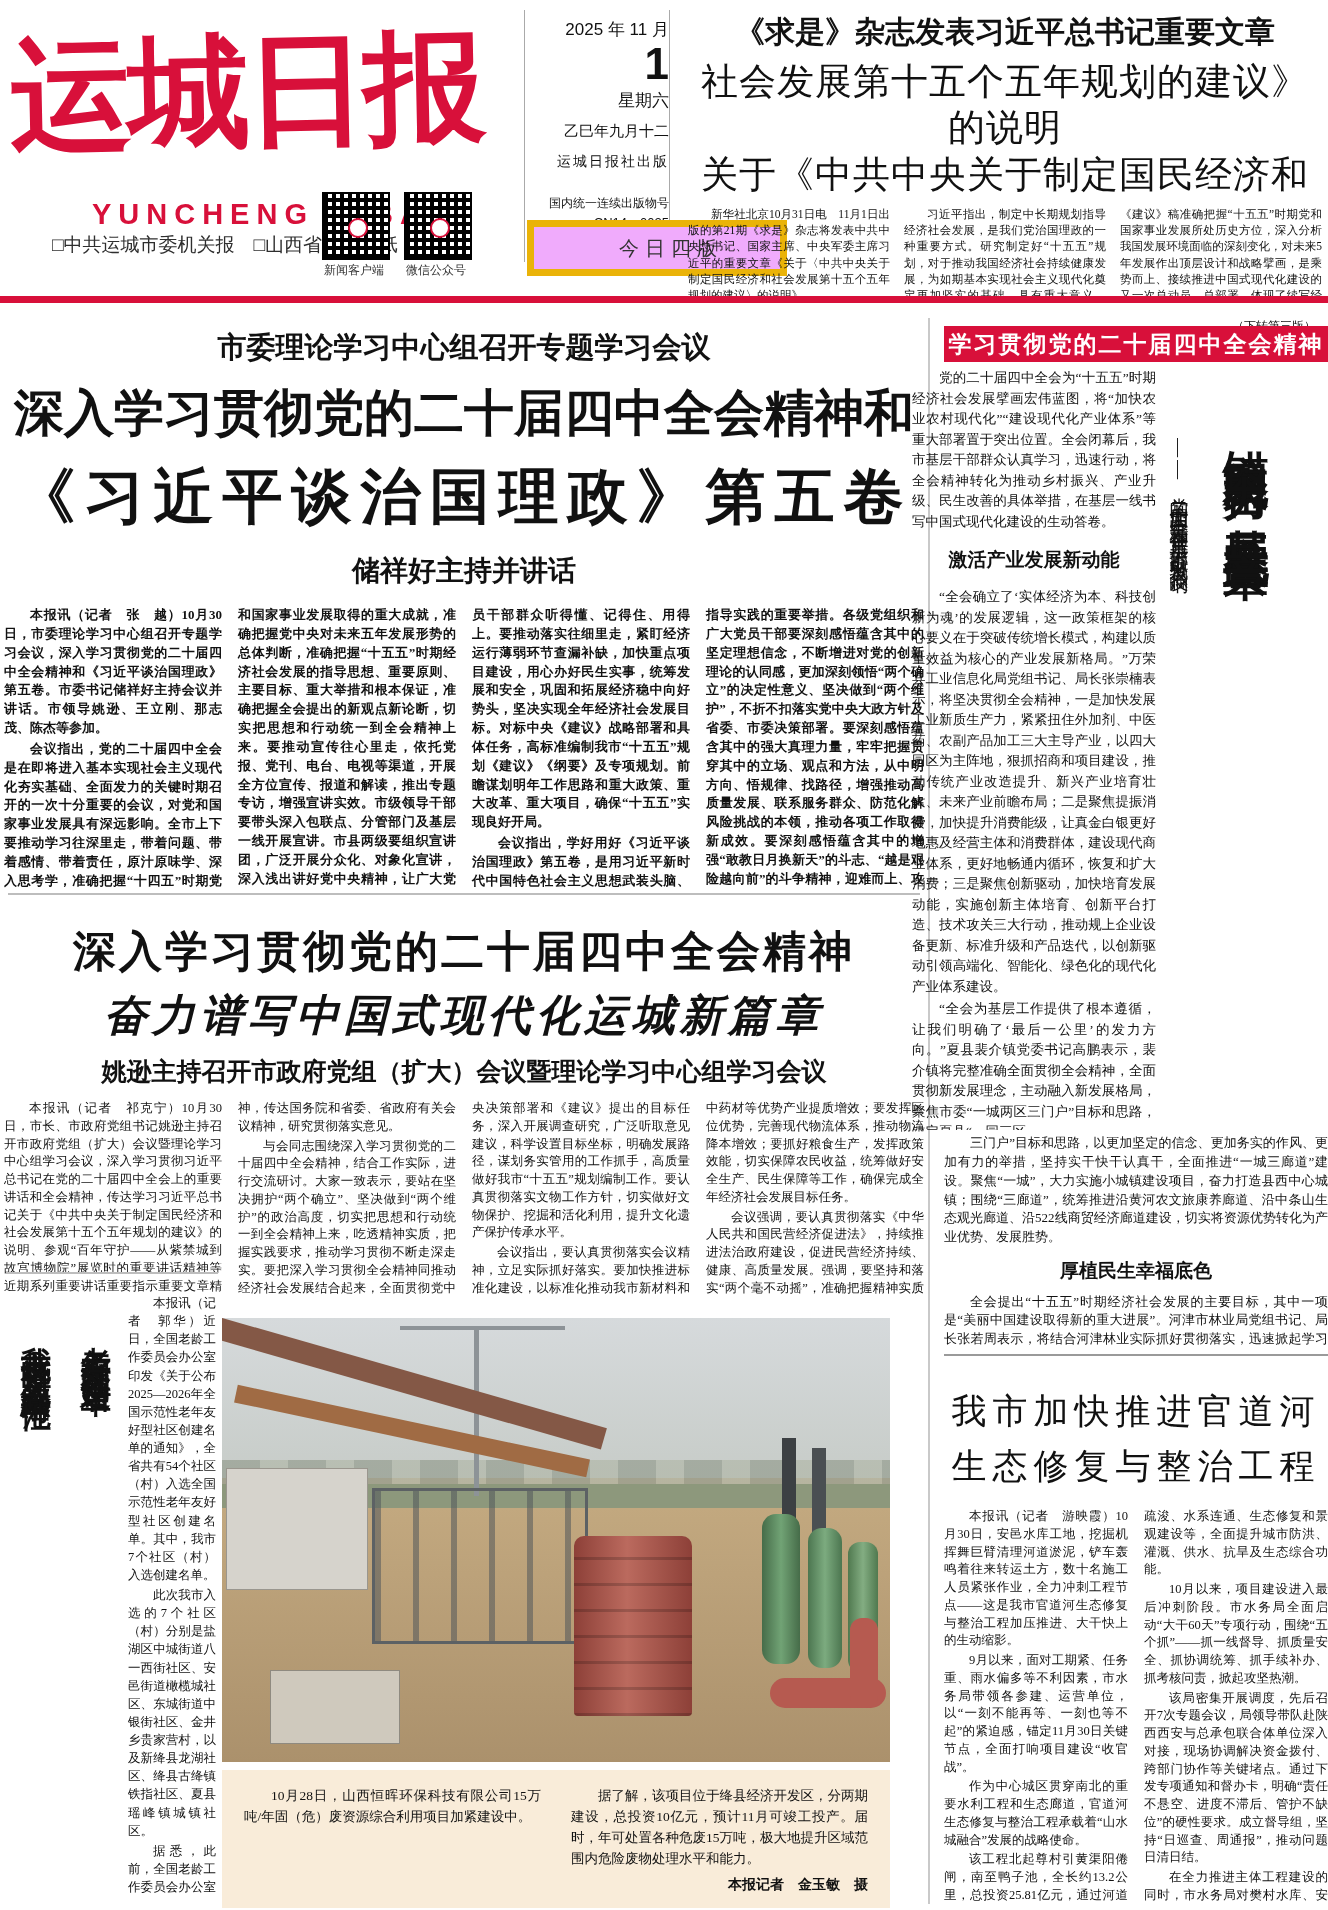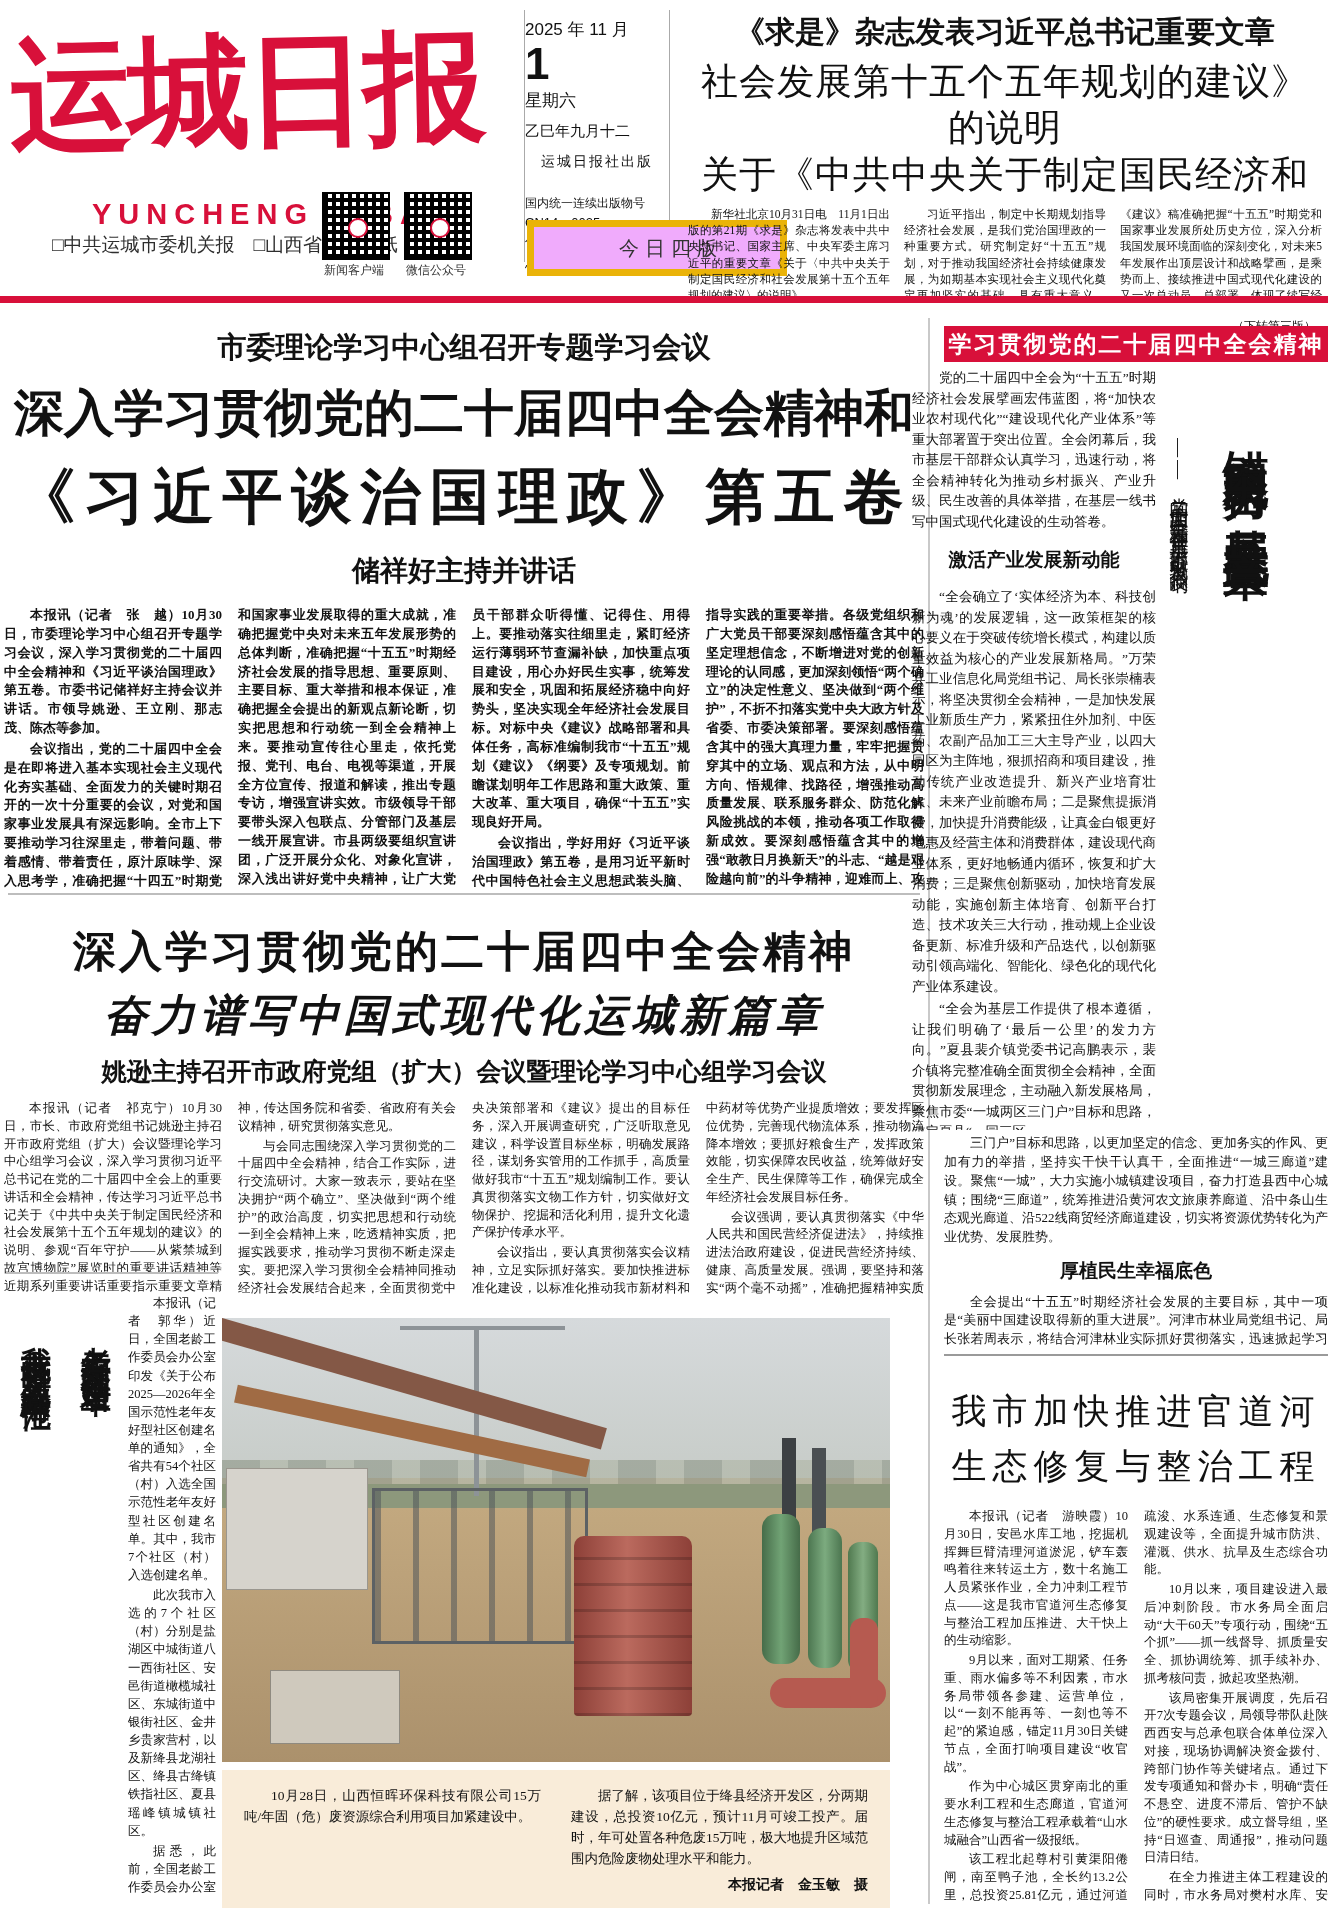--- a/index.html
+++ b/index.html
@@ -17,21 +17,21 @@
               letter-spacing:7px;white-space:nowrap;}
   .mast-tags{left:52px;top:232px;width:420px;font-size:19px;color:#2e2e2e;white-space:nowrap;}
   .qr{width:64px;height:64px;border:2px solid #000;background:
       repeating-linear-gradient(0deg,#000 0 4px,transparent 4px 8px),
       repeating-linear-gradient(90deg,#000 0 4px,#fff 4px 8px);position:absolute;}
   .qr .dot{position:absolute;left:24px;top:24px;width:16px;height:16px;border-radius:50%;
            background:#fff;border:2px solid var(--masthead-red,#d8103a);}
   .qr-label{position:absolute;width:90px;text-align:center;font-size:12px;color:#333;}
   
   .datebox{left:524px;top:10px;width:146px;height:252px;border-left:1px solid #aaa;border-right:1px solid #aaa;
-           display:flex;flex-direction:column;align-items:flex-start;padding-top:8px;box-sizing:border-box;}
+           display:flex;flex-direction:column;align-items:flex-end;padding-top:8px;box-sizing:border-box;}
   .db-month{font-size:17px;}
   .db-day{font-size:44px;font-weight:bold;line-height:46px;}
   .db-week{font-size:17px;margin-top:2px;}
   .db-lunar{font-size:15px;margin-top:10px;}
   .db-pub{font-size:14px;margin-top:12px;letter-spacing:2px;}
   .db-issn{font-size:12px;margin-top:24px;}
   .db-line{font-size:13px;margin-top:3px;}
   .pagesbox{left:527px;top:220px;width:218px;height:42px;border:7px solid #eab308;background:#f0abfc;
             display:flex;align-items:center;justify-content:center;font-size:20px;color:#333;letter-spacing:6px;padding-left:28px;}
   
@@ -234,21 +234,21 @@
   </div>
 
   <div class="abs hrule3"></div>
 
   <div class="abs guandao">
     <div class="gd-t1">我市加快推进官道河</div>
     <div class="gd-t2">生态修复与整治工程</div>
     <div class="gd-body jc">
         <p>本报讯（记者　游映霞）10月30日，安邑水库工地，挖掘机挥舞巨臂清理河道淤泥，铲车轰鸣着往来转运土方，数十名施工人员紧张作业，全力冲刺工程节点——这是我市官道河生态修复与整治工程加压推进、大干快上的生动缩影。</p>
         <p>9月以来，面对工期紧、任务重、雨水偏多等不利因素，市水务局带领各参建、运营单位，以“一刻不能再等、一刻也等不起”的紧迫感，锚定11月30日关键节点，全面打响项目建设“收官战”。</p>
-        <p>作为中心城区贯穿南北的重要水利工程和生态廊道，官道河生态修复与整治工程承载着“山水城融合”山西省一级报纸。</p>
+        <p>作为中心城区贯穿南北的重要水利工程和生态廊道，官道河生态修复与整治工程承载着“山水城融合”发展的战略使命。</p>
         <p>该工程北起尊村引黄渠阳倦闸，南至鸭子池，全长约13.2公里，总投资25.81亿元，通过河道疏浚、水系连通、生态修复和景观建设等，全面提升城市防洪、灌溉、供水、抗旱及生态综合功能。</p>
         <p>10月以来，项目建设进入最后冲刺阶段。市水务局全面启动“大干60天”专项行动，围绕“五个抓”——抓一线督导、抓质量安全、抓协调统筹、抓手续补办、抓考核问责，掀起攻坚热潮。</p>
         <p>该局密集开展调度，先后召开7次专题会议，局领导带队赴陕西西安与总承包联合体单位深入对接，现场协调解决资金拨付、跨部门协作等关键堵点。通过下发专项通知和督办卡，明确“责任不悬空、进度不滞后、管护不缺位”的硬性要求。成立督导组，坚持“日巡查、周通报”，推动问题日清日结。</p>
         <p>在全力推进主体工程建设的同时，市水务局对樊村水库、安邑水库已开放区域的精细化管护和全线绿化提质工作也在同步进行。由运营部牵头，按照“无垃圾、无野草、无枯树”的标准，对已开放区域开展多轮“地毯式”检查和大规模环境整治。各管护单位增派人力，协调专业团队，加密养护频次，确保官道河沿线以最美姿态迎接市民检验。</p>
       </div>
   </div>
 
 </div>
 
 </body></html>

